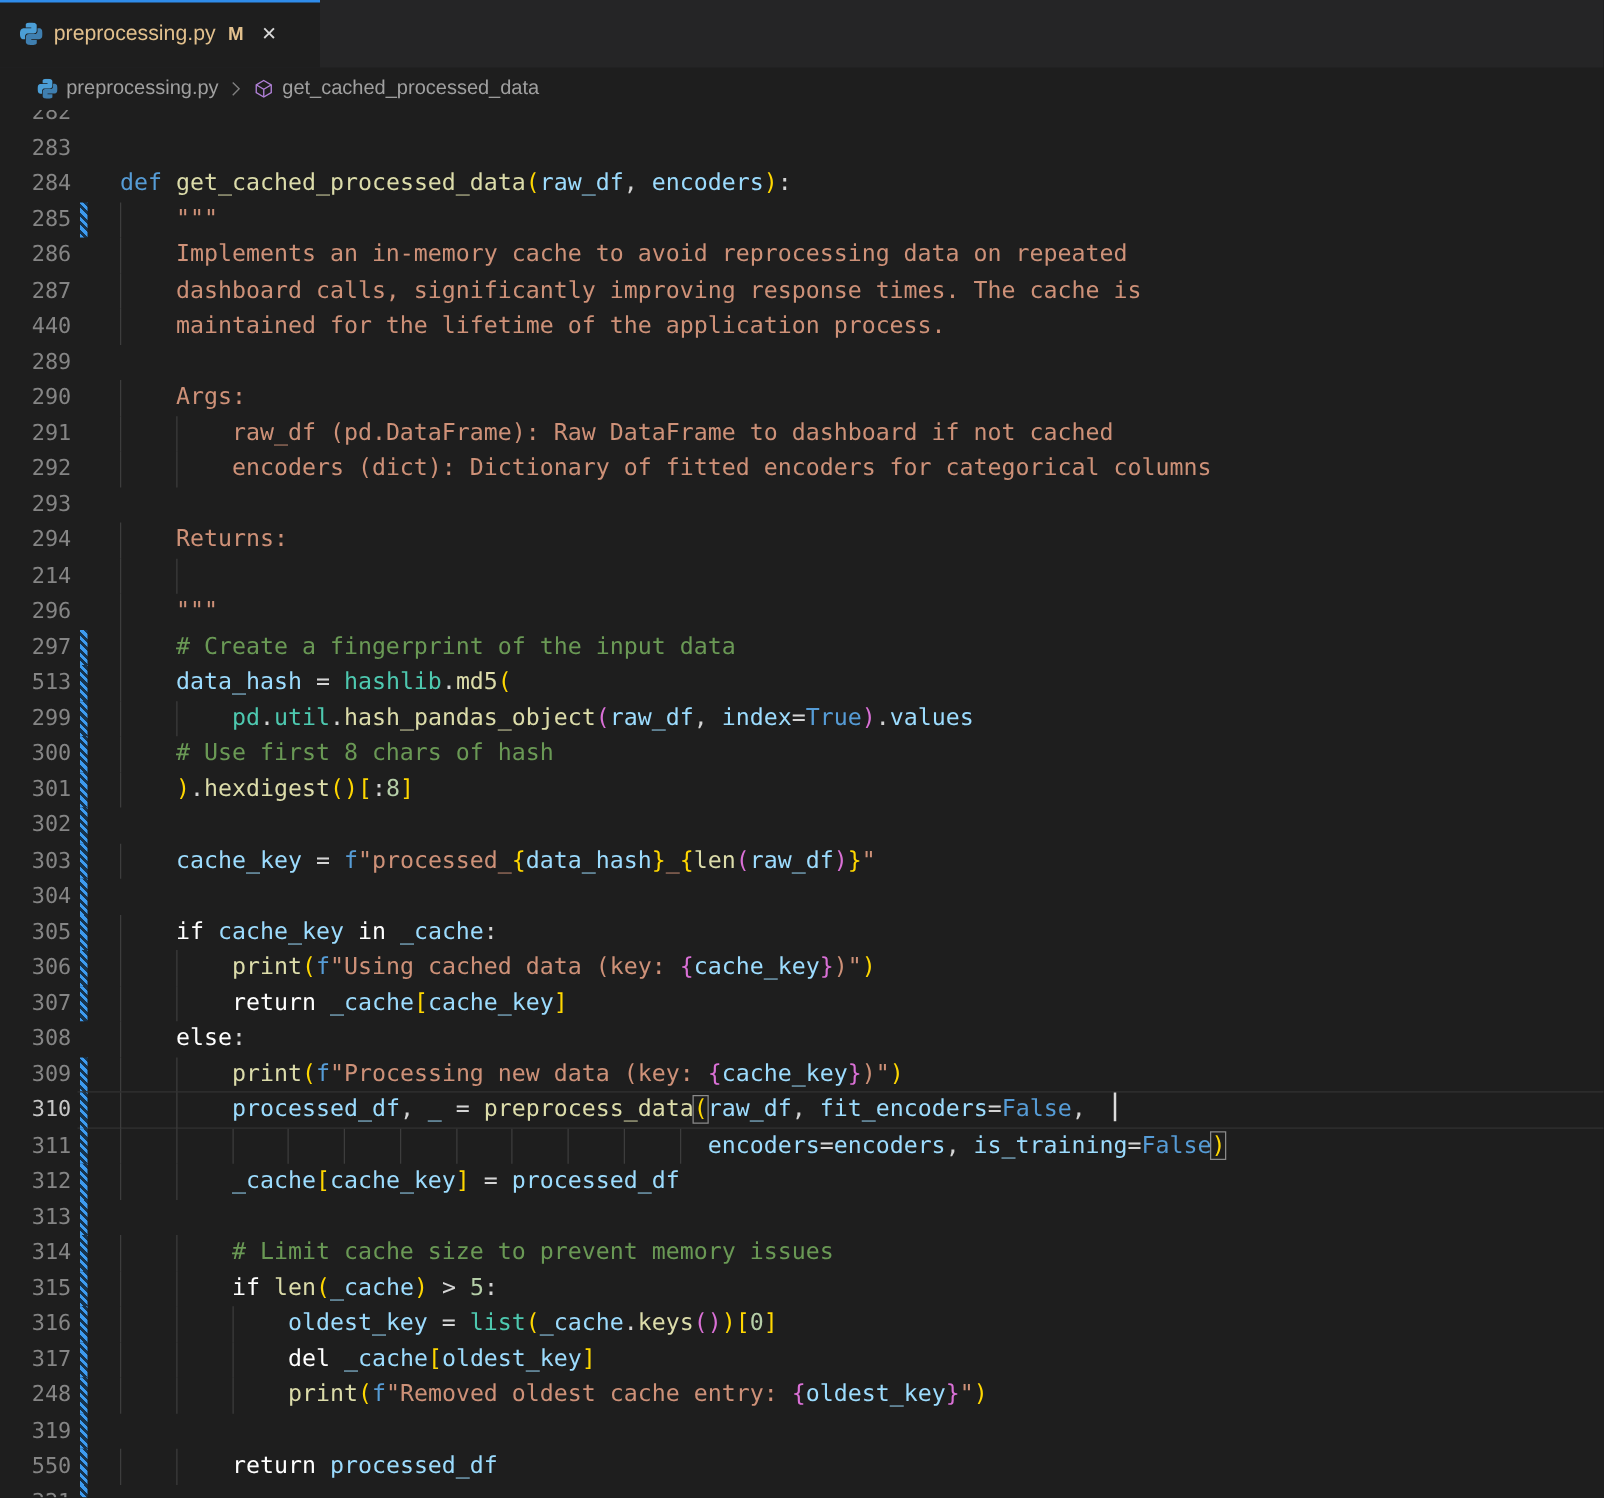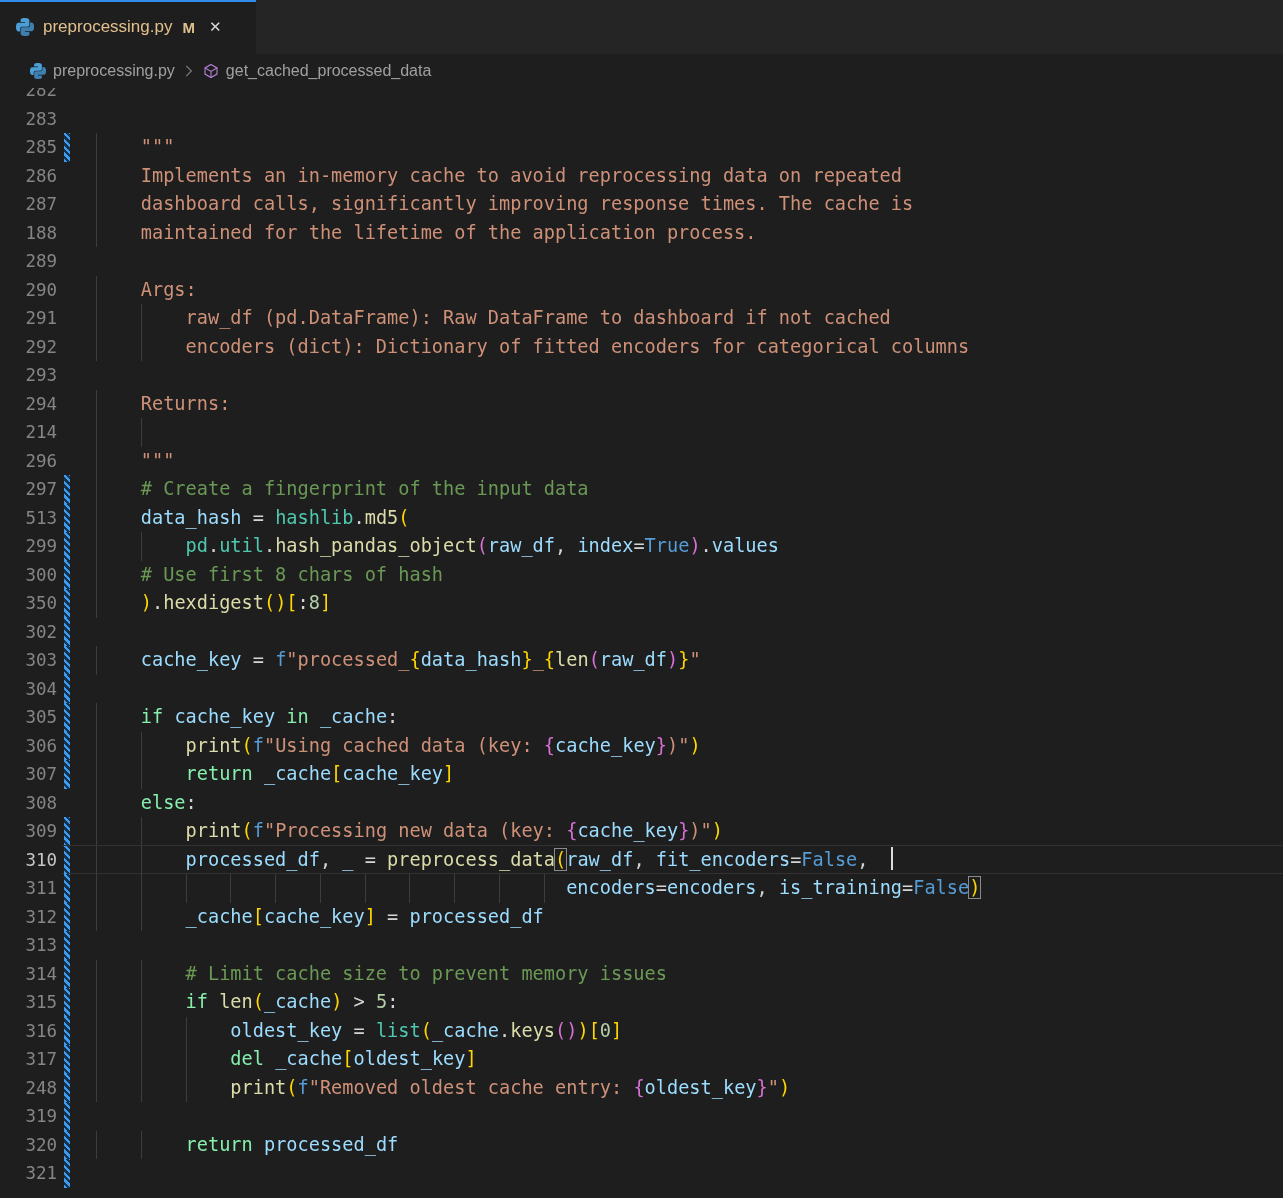--- a/index.html
+++ b/index.html
@@ -57,21 +57,21 @@
   .txt {
     position:absolute; left:96px; top:0; right:0; white-space:pre;
     font:18.6px/28.5px "DejaVu Sans Mono", monospace; color:#d4d4d4;
   }
   .guide { position:absolute; top:0; bottom:0; width:1px; background:#3d3d3d; }
   .cursor {
     display:inline-block; width:2px; height:23px; background:#dcdcdc;
     vertical-align:middle; transform:translateY(-2px);
   }
   .tk-kw  { color:#569cd6; }
-  .tk-ctrl{ color:#86efac; }
+  .tk-ctrl{ color:#ffffff; }
   .tk-fn  { color:#dcdcaa; }
   .tk-var { color:#9cdcfe; }
   .tk-str { color:#ce9178; }
   .tk-com { color:#6a9955; }
   .tk-cls { color:#4ec9b0; }
   .tk-num { color:#b5cea8; }
   .tk-op  { color:#d4d4d4; }
   .tk-b1  { color:#ffd700; }
   .tk-b2  { color:#da70d6; }
   .tk-ws  { color:#d4d4d4; }
@@ -85,34 +85,38 @@
   <div class="lines" id="lines">
       <div class="row">
         <span class="ln">282</span>
         <div class="txt"></div>
       </div>
       <div class="row">
         <span class="ln">283</span>
         <div class="txt"></div>
       </div>
       <div class="row">
+        <span class="ln">284</span>
+        <div class="txt"><span class="tk-kw">def</span><span class="tk-op"> </span><span class="tk-fn">get_cached_processed_data</span><span class="tk-b1">(</span><span class="tk-var">raw_df</span><span class="tk-op">, </span><span class="tk-var">encoders</span><span class="tk-b1">)</span><span class="tk-op">:</span></div>
+      </div>
+      <div class="row">
         <span class="ln">285</span>
         <span class="mark"></span>
         <div class="txt"><span class="guide" style="left: 0ch;"></span>    <span class="tk-str">"""</span></div>
       </div>
       <div class="row">
         <span class="ln">286</span>
         <div class="txt"><span class="guide" style="left: 0ch;"></span>    <span class="tk-str">Implements an in-memory cache to avoid reprocessing data on repeated</span></div>
       </div>
       <div class="row">
         <span class="ln">287</span>
         <div class="txt"><span class="guide" style="left: 0ch;"></span>    <span class="tk-str">dashboard calls, significantly improving response times. The cache is</span></div>
       </div>
       <div class="row">
-        <span class="ln">188</span>
+        <span class="ln">440</span>
         <div class="txt"><span class="guide" style="left: 0ch;"></span>    <span class="tk-str">maintained for the lifetime of the application process.</span></div>
       </div>
       <div class="row">
         <span class="ln">289</span>
         <div class="txt"><span class="guide" style="left: 0ch;"></span></div>
       </div>
       <div class="row">
         <span class="ln">290</span>
         <div class="txt"><span class="guide" style="left: 0ch;"></span>    <span class="tk-str">Args:</span></div>
       </div>
@@ -154,21 +158,21 @@
         <span class="ln">299</span>
         <span class="mark"></span>
         <div class="txt"><span class="guide" style="left: 0ch;"></span><span class="guide" style="left: 4ch;"></span>        <span class="tk-cls">pd</span><span class="tk-op">.</span><span class="tk-cls">util</span><span class="tk-op">.</span><span class="tk-fn">hash_pandas_object</span><span class="tk-b2">(</span><span class="tk-var">raw_df</span><span class="tk-op">, </span><span class="tk-var">index</span><span class="tk-op">=</span><span class="tk-kw">True</span><span class="tk-b2">)</span><span class="tk-op">.</span><span class="tk-var">values</span></div>
       </div>
       <div class="row">
         <span class="ln">300</span>
         <span class="mark"></span>
         <div class="txt"><span class="guide" style="left: 0ch;"></span>    <span class="tk-com"># Use first 8 chars of hash</span></div>
       </div>
       <div class="row">
-        <span class="ln">350</span>
+        <span class="ln">301</span>
         <span class="mark"></span>
         <div class="txt"><span class="guide" style="left: 0ch;"></span>    <span class="tk-b1">)</span><span class="tk-op">.</span><span class="tk-fn">hexdigest</span><span class="tk-b1">()</span><span class="tk-b1">[</span><span class="tk-op">:</span><span class="tk-num">8</span><span class="tk-b1">]</span></div>
       </div>
       <div class="row">
         <span class="ln">302</span>
         <span class="mark"></span>
         <div class="txt"><span class="guide" style="left: 0ch;"></span></div>
       </div>
       <div class="row">
         <span class="ln">303</span>
@@ -248,21 +252,21 @@
         <span class="ln">248</span>
         <span class="mark"></span>
         <div class="txt"><span class="guide" style="left: 0ch;"></span><span class="guide" style="left: 4ch;"></span><span class="guide" style="left: 8ch;"></span>            <span class="tk-fn">print</span><span class="tk-b1">(</span><span class="tk-kw">f</span><span class="tk-str">"Removed oldest cache entry: </span><span class="tk-b2">{</span><span class="tk-var">oldest_key</span><span class="tk-b2">}</span><span class="tk-str">"</span><span class="tk-b1">)</span></div>
       </div>
       <div class="row">
         <span class="ln">319</span>
         <span class="mark"></span>
         <div class="txt"><span class="guide" style="left: 0ch;"></span><span class="guide" style="left: 4ch;"></span></div>
       </div>
       <div class="row">
-        <span class="ln">320</span>
+        <span class="ln">550</span>
         <span class="mark"></span>
         <div class="txt"><span class="guide" style="left: 0ch;"></span><span class="guide" style="left: 4ch;"></span>        <span class="tk-ctrl">return</span><span class="tk-op"> </span><span class="tk-var">processed_df</span></div>
       </div>
       <div class="row">
         <span class="ln">321</span>
         <span class="mark"></span>
         <div class="txt"><span class="guide" style="left: 0ch;"></span><span class="guide" style="left: 4ch;"></span></div>
       </div>
     </div>
 

